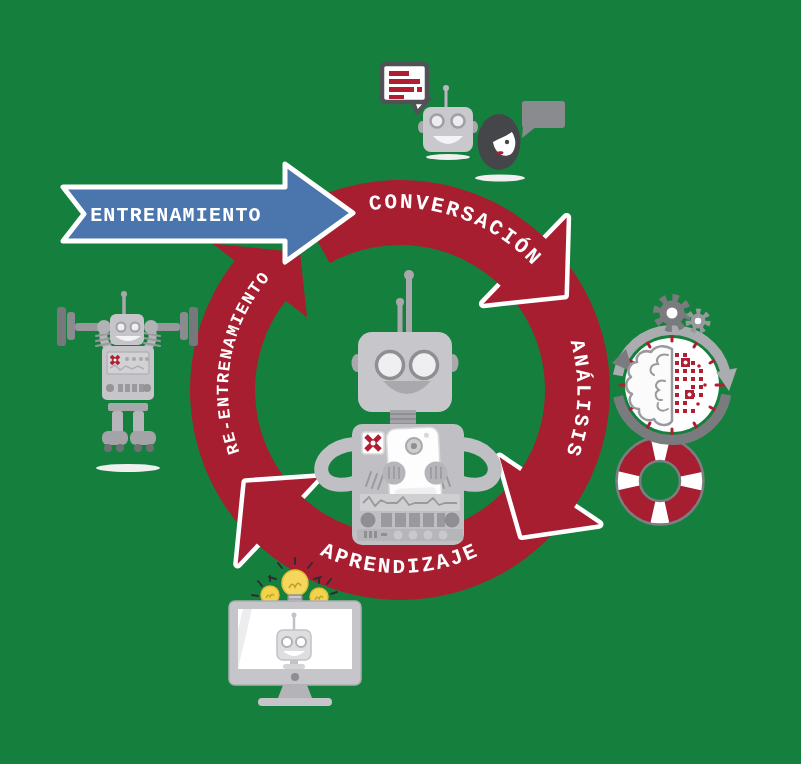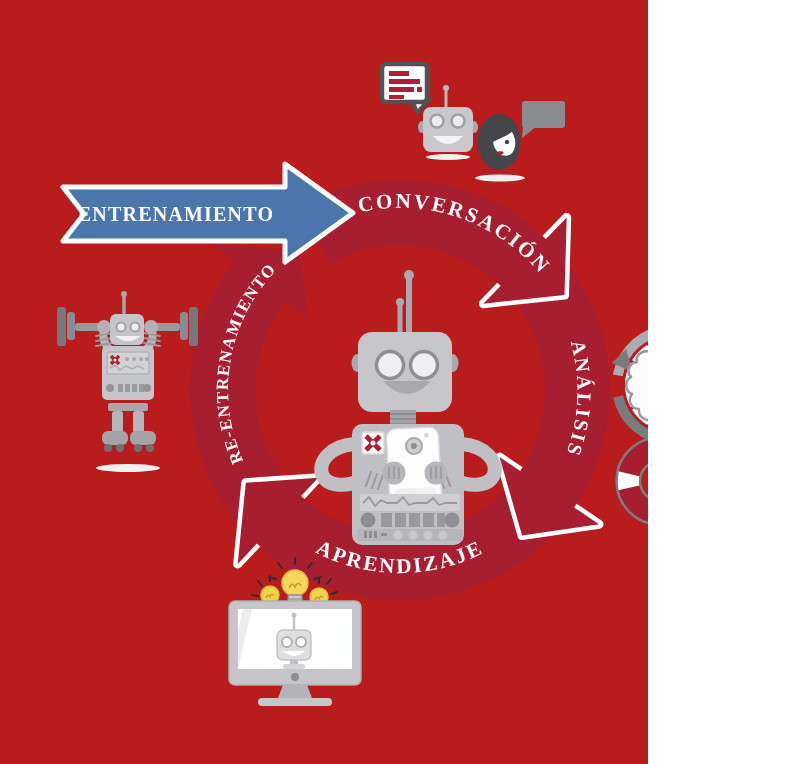--- a/index.html
+++ b/index.html
@@ -1,17 +1,17 @@
 <!DOCTYPE html>
 <html><head>
 <meta charset="utf-8">
 <style>
   html,body{margin:0;padding:0;background:#ffffff;}
-  .stage{position:relative;width:648px;height:764px;background:#b91c1c;overflow:hidden;
-         font-family:Liberation Serif, serif;}
+  .stage{position:relative;width:801px;height:764px;background:#15803d;overflow:hidden;
+         font-family:Liberation Mono, monospace;}
   svg{display:block;}
   .arc-label{fill:#ffffff;font-weight:bold;}
   .lbl-conv{font-size:21px;letter-spacing:2.5px;}
   .lbl-ana{font-size:20px;letter-spacing:2.5px;}
   .lbl-apr{font-size:21px;letter-spacing:2.5px;}
   .lbl-re{font-size:17px;letter-spacing:1.5px;}
   .lbl-blue{fill:#ffffff;font-weight:bold;font-size:20px;letter-spacing:1.2px;}
 </style>
 </head>
 <body>

